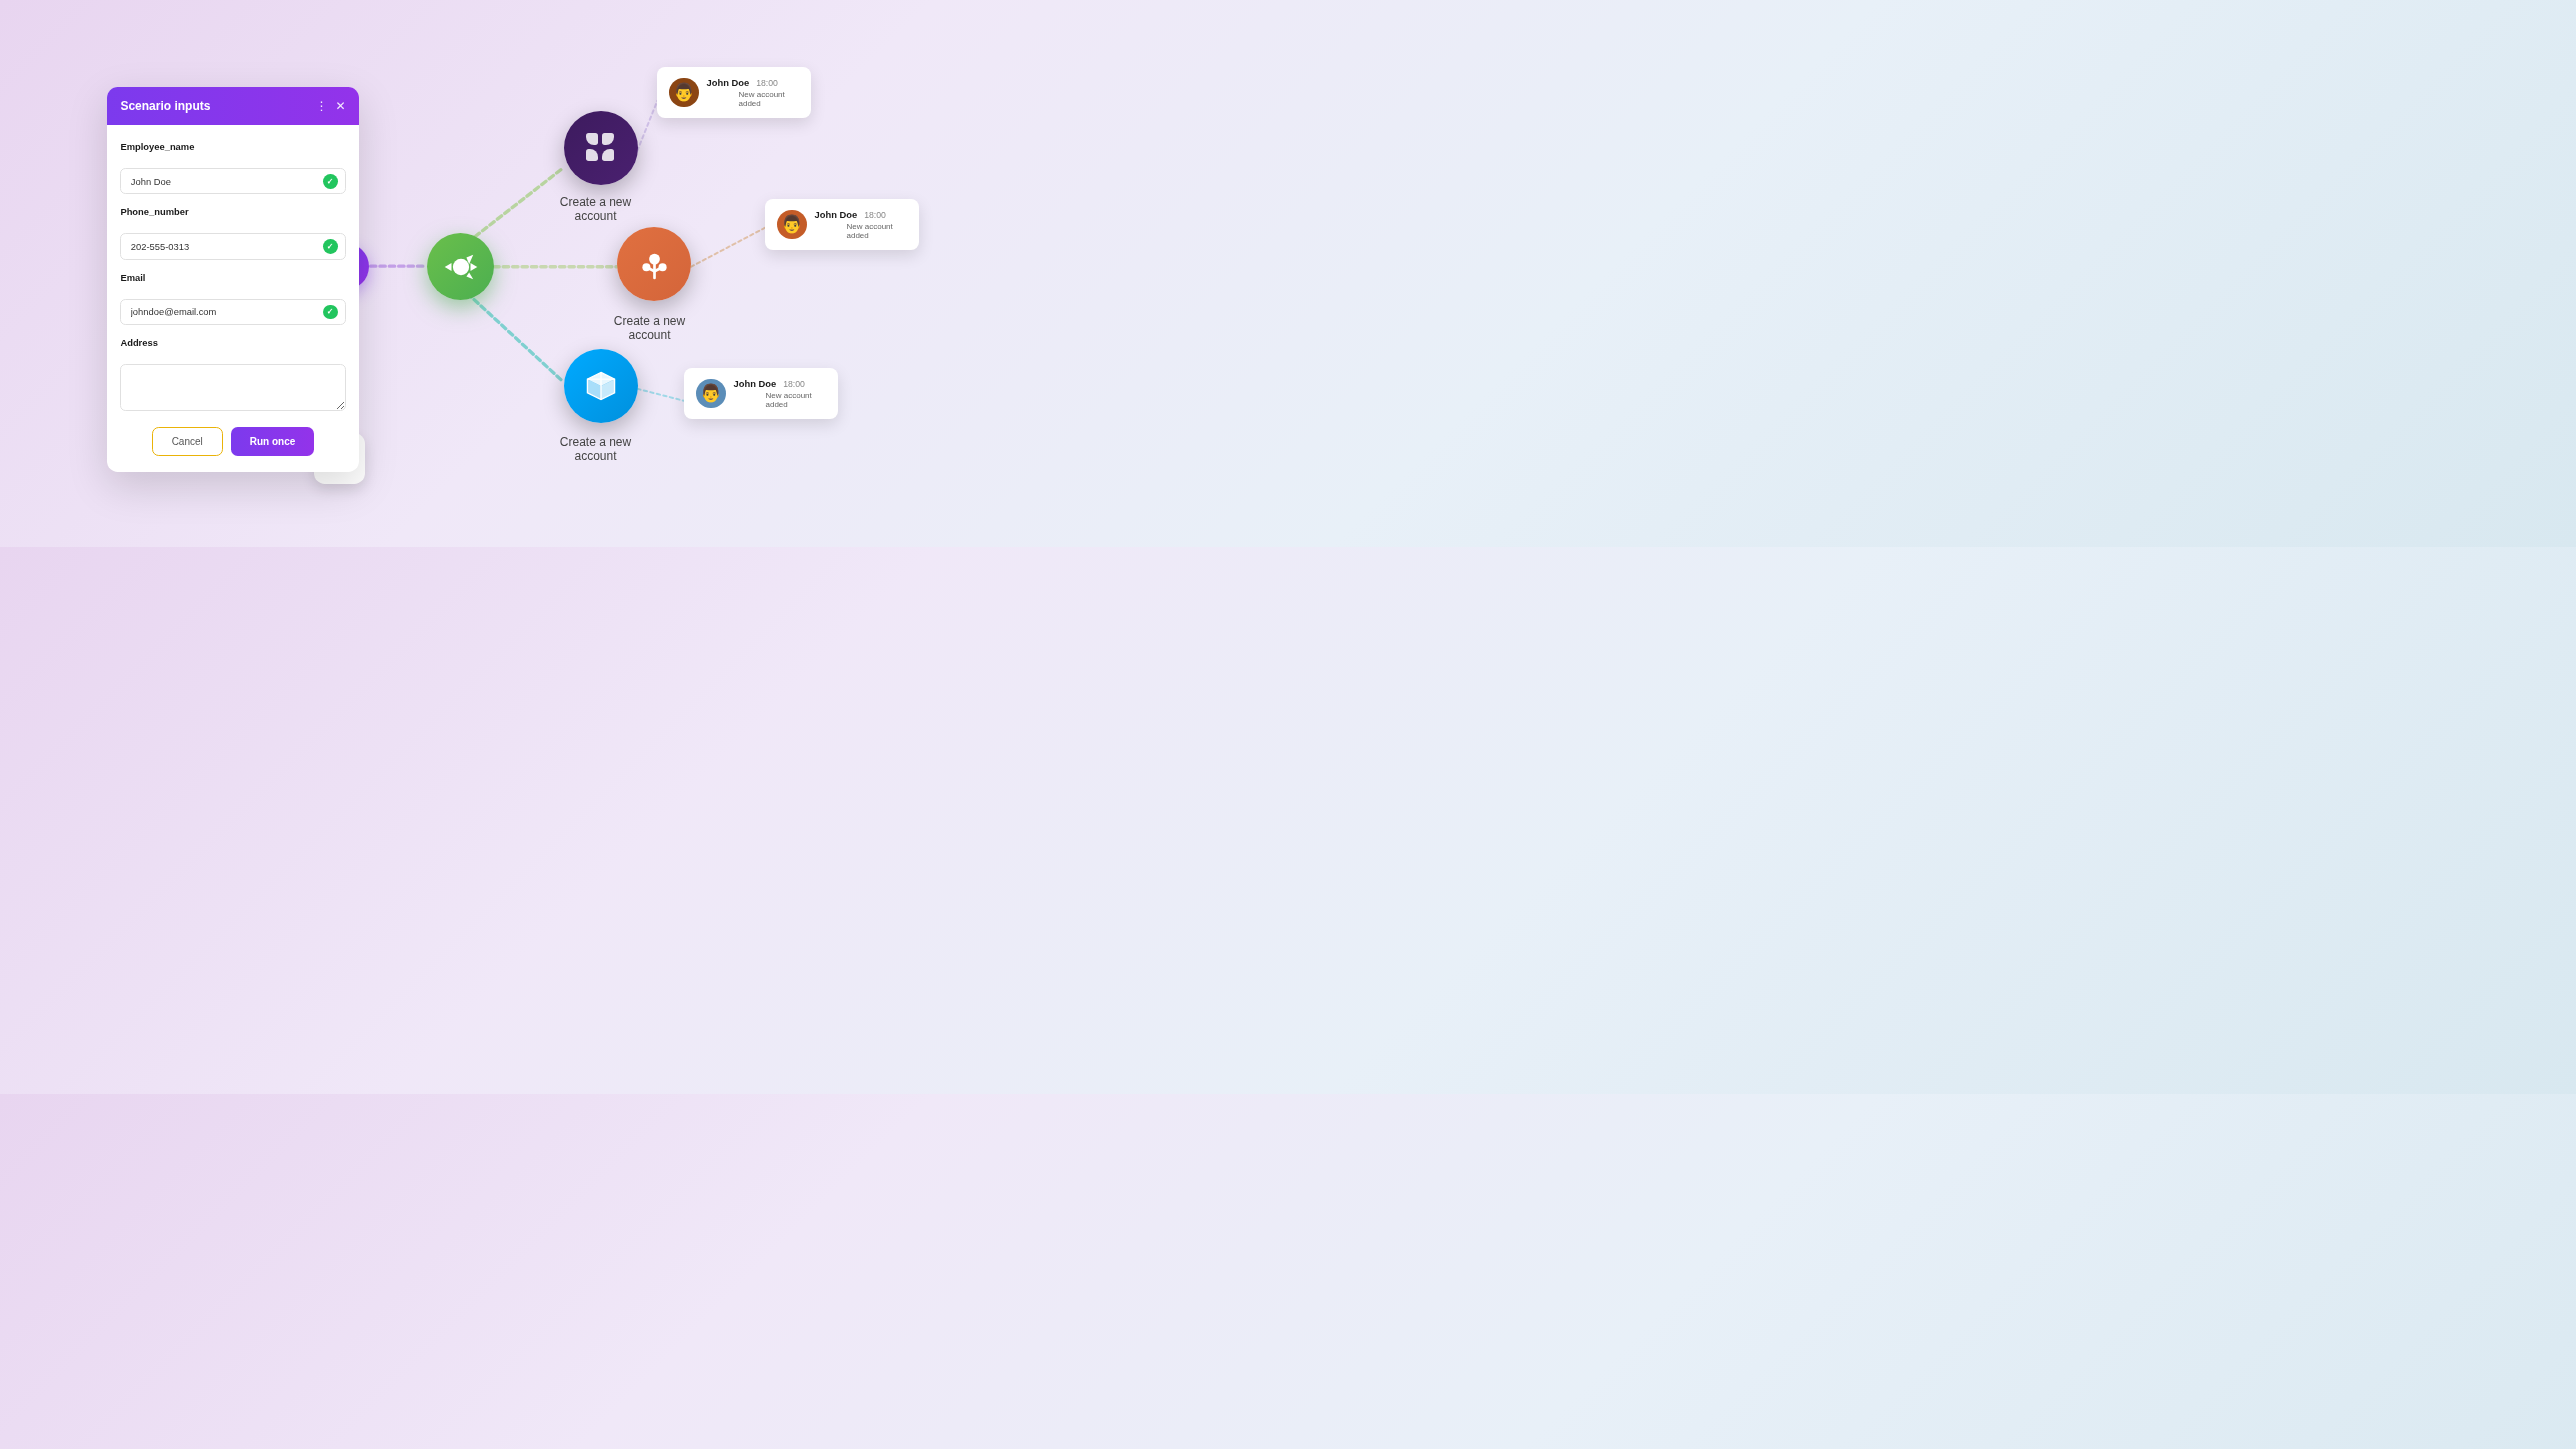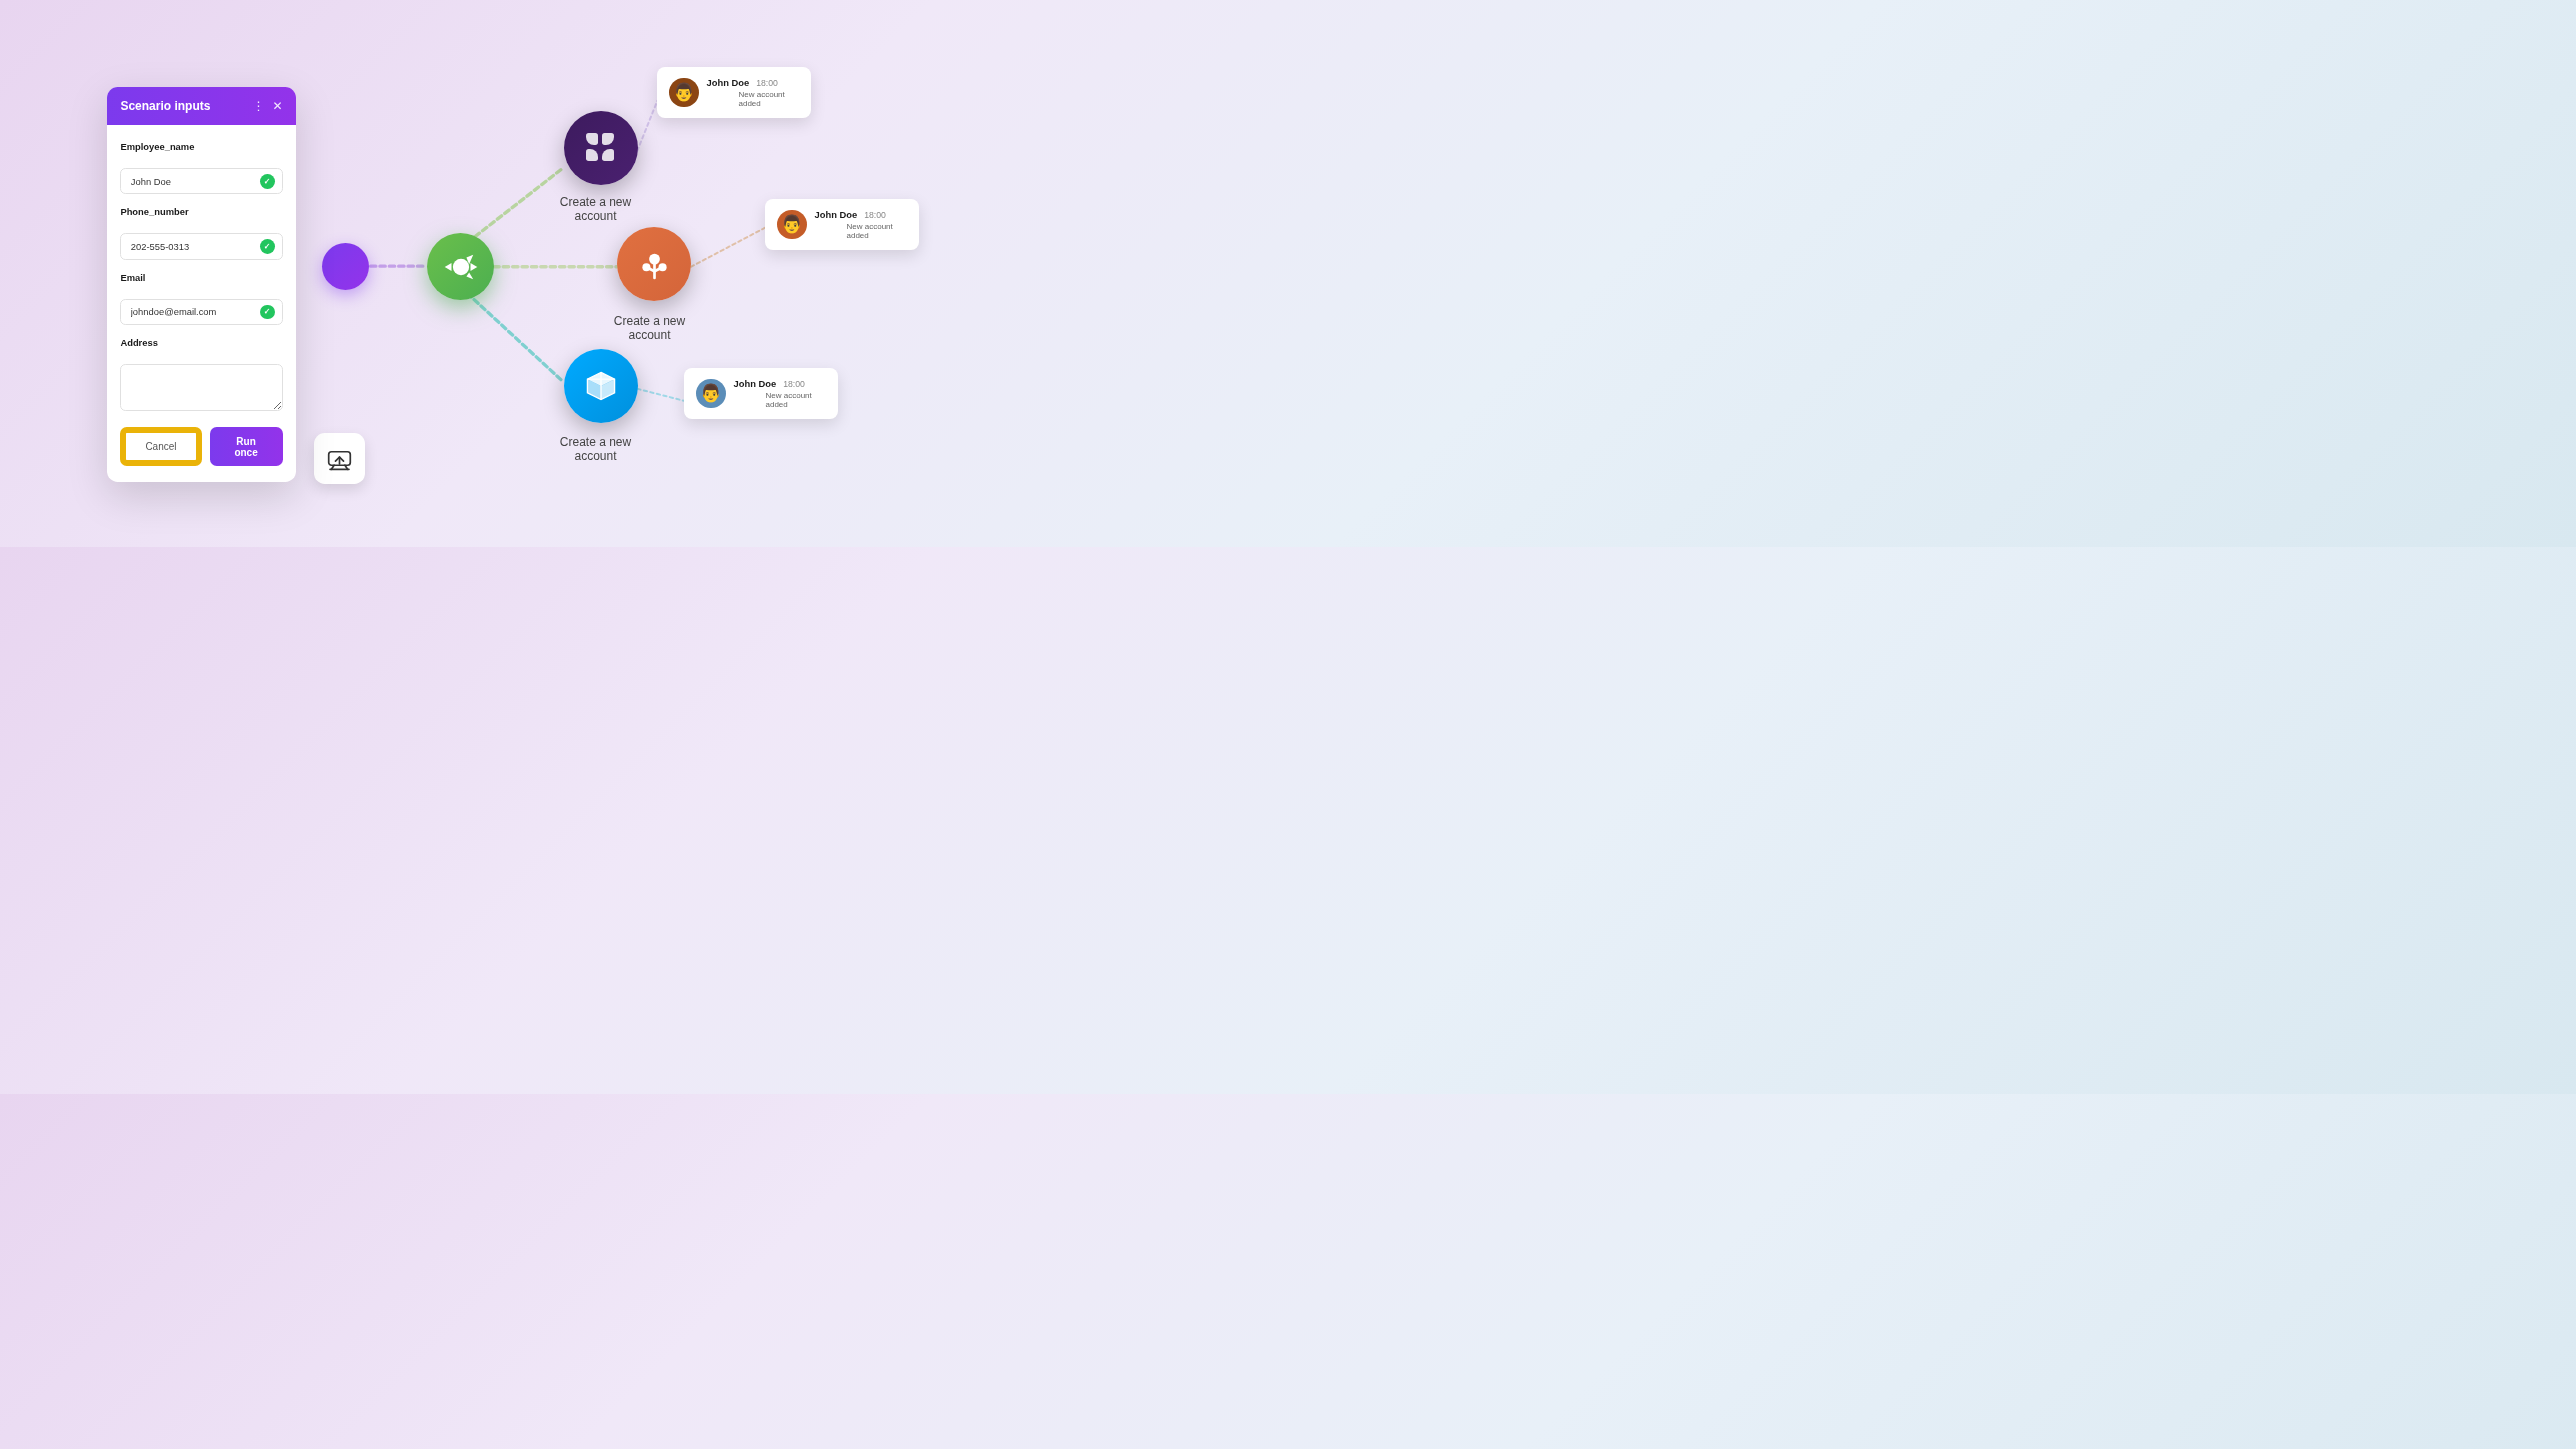--- a/index.html
+++ b/index.html
@@ -11,21 +11,21 @@
       background: linear-gradient(135deg, #e8d5f0 0%, #f0e8f8 30%, #e8f0f8 60%, #d8e8f0 100%);
       font-family: -apple-system, BlinkMacSystemFont, 'Segoe UI', sans-serif;
       position: relative;
     }
 
     
     .dialog {
       position: absolute;
       left: 107px;
       top: 87px;
-      width: 189px;
+      width: 252px;
       background: #fff;
       border-radius: 10.7px;
       box-shadow: 0 13.4px 40px rgba(0,0,0,0.15);
       overflow: hidden;
     }
 
     .dialog-header {
       background: linear-gradient(90deg, #7c3aed, #9333ea);
       padding: 12px 13.4px;
       display: flex;
@@ -114,21 +114,21 @@
 
     .dialog-actions {
       padding: 0 13.4px 16px;
       display: flex;
       gap: 8px;
       justify-content: center;
     }
 
     .btn-cancel {
       padding: 8px 19px;
-      border: 6px solid #eab308;
+      border: 1px solid #eab308;
       border-radius: 6.7px;
       background: #fff;
       font-size: 10px;
       font-weight: 500;
       color: #555;
       cursor: pointer;
     }
 
     .btn-run {
       padding: 8px 19px;

